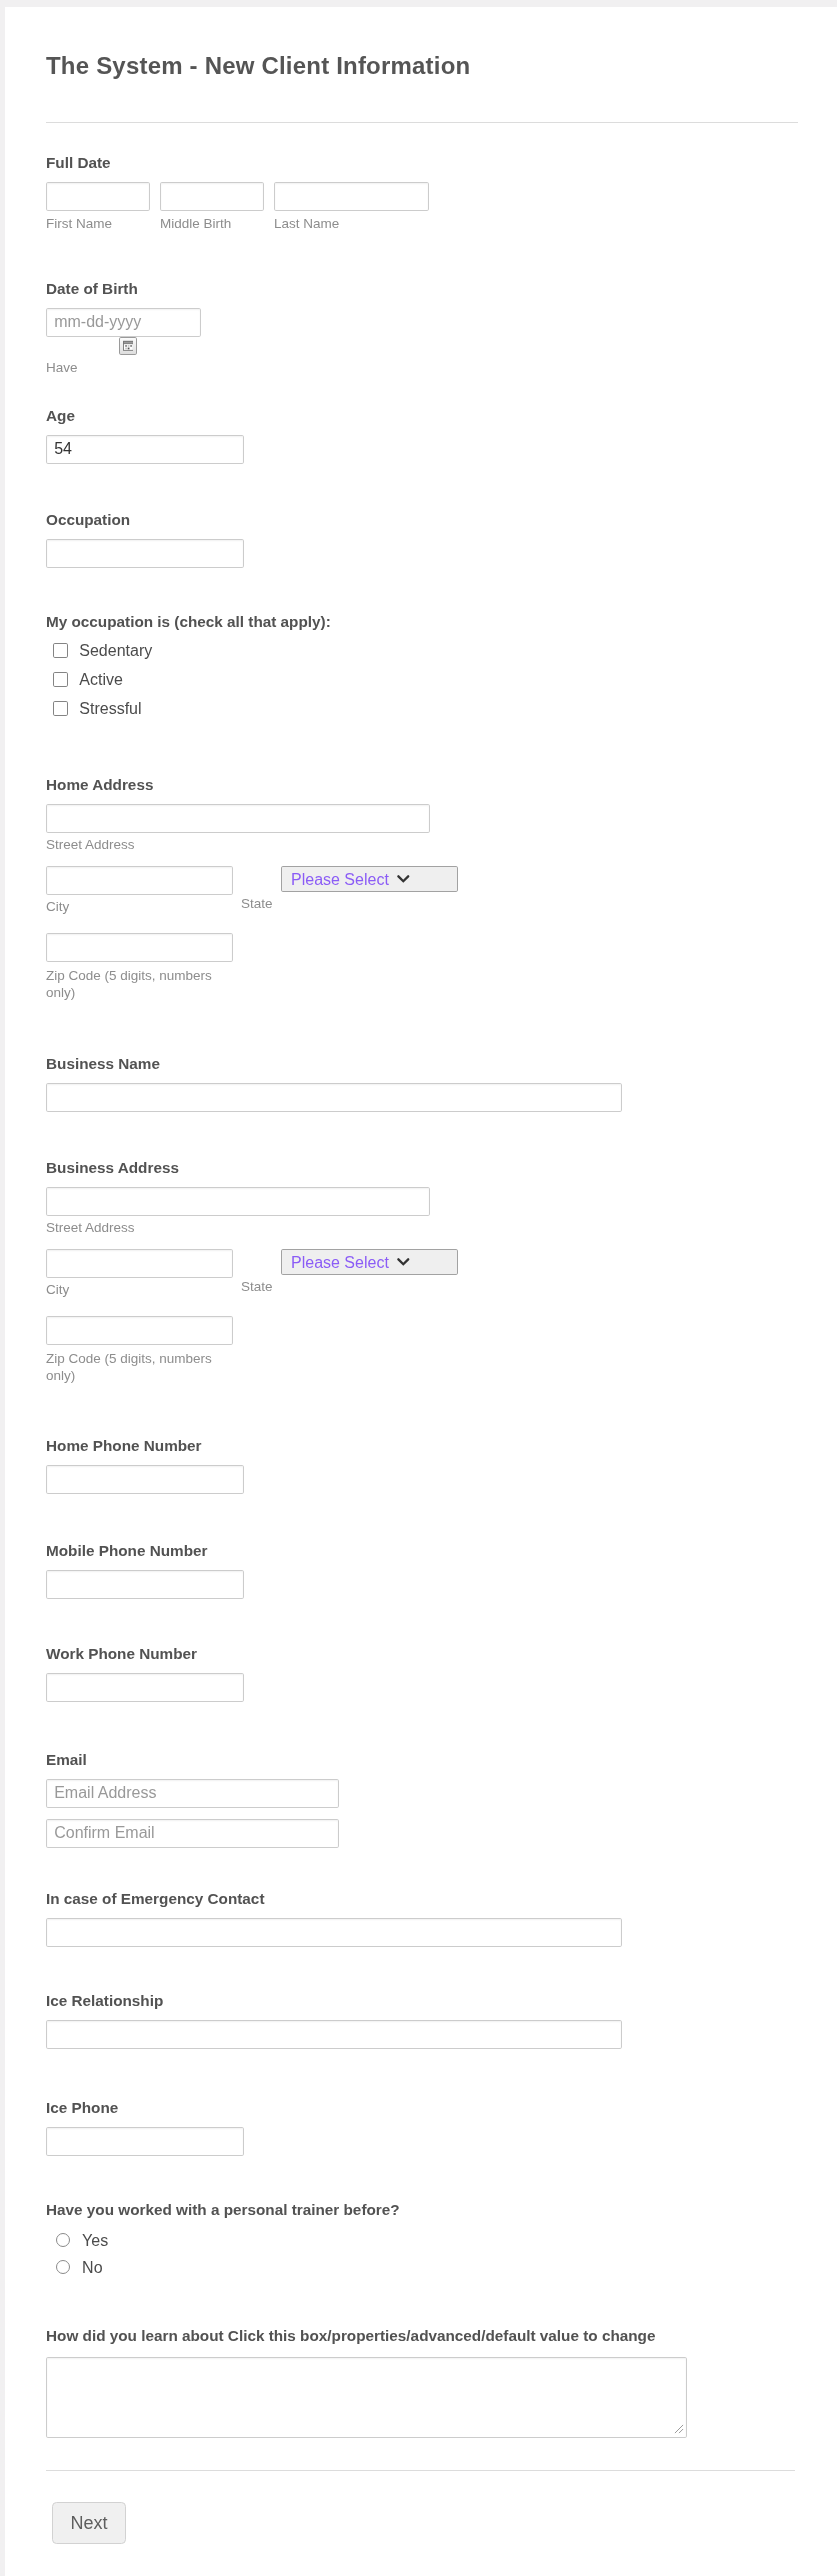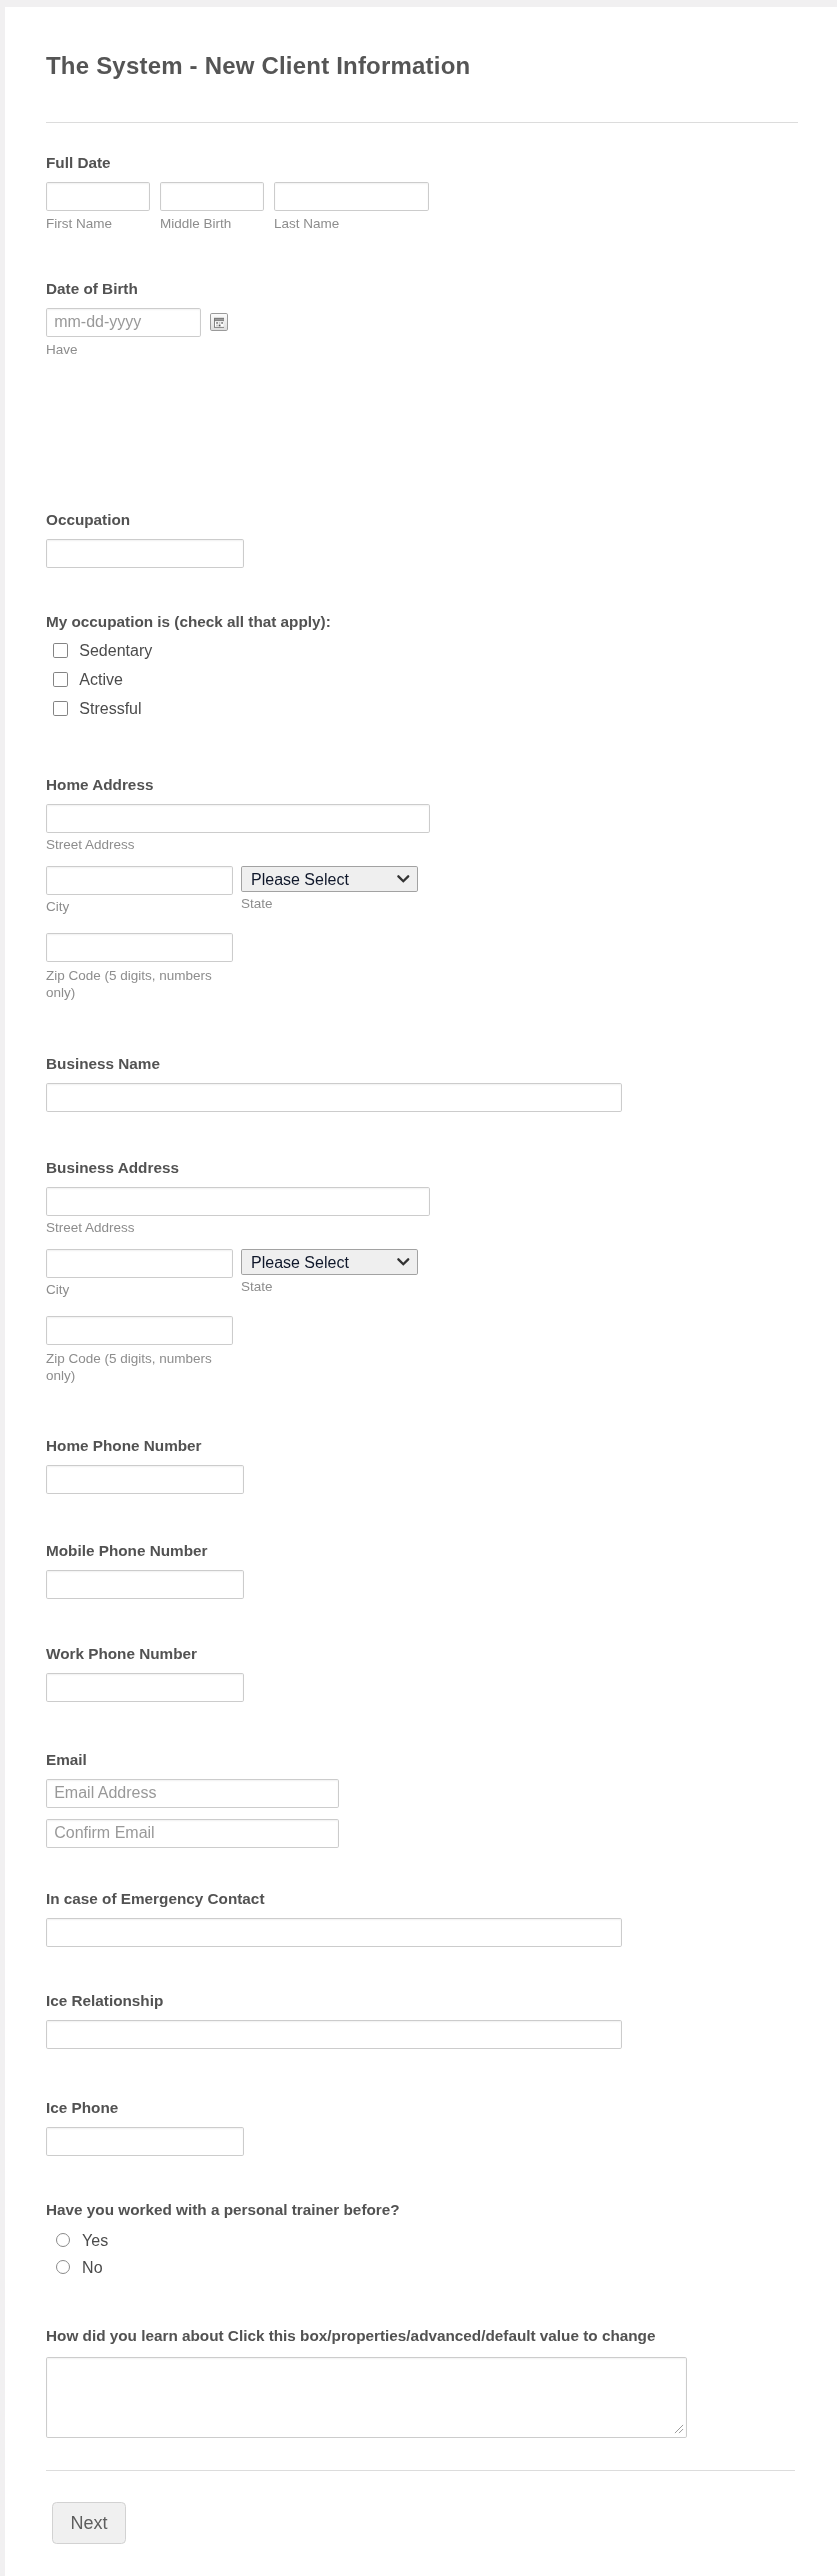--- a/index.html
+++ b/index.html
@@ -26,21 +26,21 @@
   .in::placeholder { color: #999999; opacity: 1; }
 
   .w-first { width: 104px; } .w-mid { width: 104px; } .w-last { width: 155px; }
   .w-date { width: 155px; }  .w-small { width: 198px; } .w-city { width: 187px; }
   .w-street { width: 384px; } .w-wide { width: 576px; } .w-email { width: 293px; }
 
   .sublabel { font-size: 13.5px; line-height: 14.4px; color: #8d8d8d; margin-top: 6.3px; }
 
   .name-row { display: flex; gap: 10px; }
 
-  .date-row { display: flex; align-items: center; }
+  .date-row { display: flex; align-items: center; flex-direction: column; }
   .cal-btn { width: 18px; height: 18px; margin-left: 9px; padding: 0; border: 0.9px solid #9a9a9a;
              border-radius: 1.8px; background: linear-gradient(#fcfcfc, #dedede); cursor: pointer;
              display: flex; align-items: center; justify-content: center; }
 
   .opt-row { display: flex; align-items: center; margin-bottom: 10px; padding-left: 7.2px;
              font-size: 16px; line-height: 19px; color: #4b4b4b; }
   .opt-row .opt-text { margin-left: 10.8px; }
   .cb { appearance: none; -webkit-appearance: none; width: 15.3px; height: 15.3px; margin: 0;
         border: 0.9px solid #848484; border-radius: 1.8px; background: #ffffff; }
   .opts { margin-top: 3.6px; }
@@ -49,22 +49,22 @@
                font-size: 16px; line-height: 19px; color: #4b4b4b; }
   .radio-row .opt-text { margin-left: 11.7px; }
   .rb { appearance: none; -webkit-appearance: none; width: 14.4px; height: 14.4px; margin: 0;
         border: 0.9px solid #8a8a8a; border-radius: 50%; background: #ffffff; }
 
   .citystate-row { display: flex; align-items: flex-start; margin-top: 13.5px; }
   .state-col { margin-left: 8px; }
   .sel-wrap { position: relative; width: 177px; }
   .sel { appearance: none; -webkit-appearance: none; width: 177px; height: 26px;
          border: 0.9px solid #a2a2a2; border-radius: 1.8px; background: #efefef;
-         font-family: "Liberation Sans", "DejaVu Sans", sans-serif; font-size: 16px; color: #0f172a;
-         padding: 0 27px 0 9px; outline: none; }
+         font-family: "Liberation Sans", "DejaVu Sans", sans-serif; font-size: 16px; color: #8b5cf6;
+         padding: 0 27px 0 9px; outline: none; margin-left: 40px; }
   .sel-chevron { position: absolute; right: 8px; top: 9px; pointer-events: none; }
 
   .addr-street-sub { margin-top: 5.4px; }
   .zip-wrap { margin-top: 18px; }
   .zip-sub { width: 187px; line-height: 17px; }
 
   .email-gap { margin-top: 10.8px; }
 
   .ta-wrap { position: relative; width: 641px; }
   .ta { width: 641px; height: 81px; border: 0.9px solid #cccccc; border-radius: 1.8px; background: #ffffff;
@@ -117,20 +117,24 @@
           <rect x="5.2" y="5.6" width="2" height="2" fill="#c6c6c6"></rect>
           <rect x="8" y="5.6" width="2" height="2" fill="#8a8a8a"></rect>
           <rect x="2.4" y="8.4" width="2" height="2" fill="#c6c6c6"></rect>
           <rect x="5.2" y="8.4" width="2" height="2" fill="#555555"></rect>
         </svg>
       </button>
     </div>
     <div class="sublabel">Have</div>
   </section>
 
+  <section class="q" style="top:408px">
+    <div class="q-label">Age</div>
+    <input class="in w-small" type="text" value="54" style="">
+  </section>
 
   <section class="q" style="top:512px">
     <div class="q-label">Occupation</div>
     <input class="in w-small" type="text" style="">
   </section>
 
   <section class="q" style="top:614px">
     <div class="q-label">My occupation is (check all that apply):</div>
     <div class="opts">
       <label class="opt-row">

